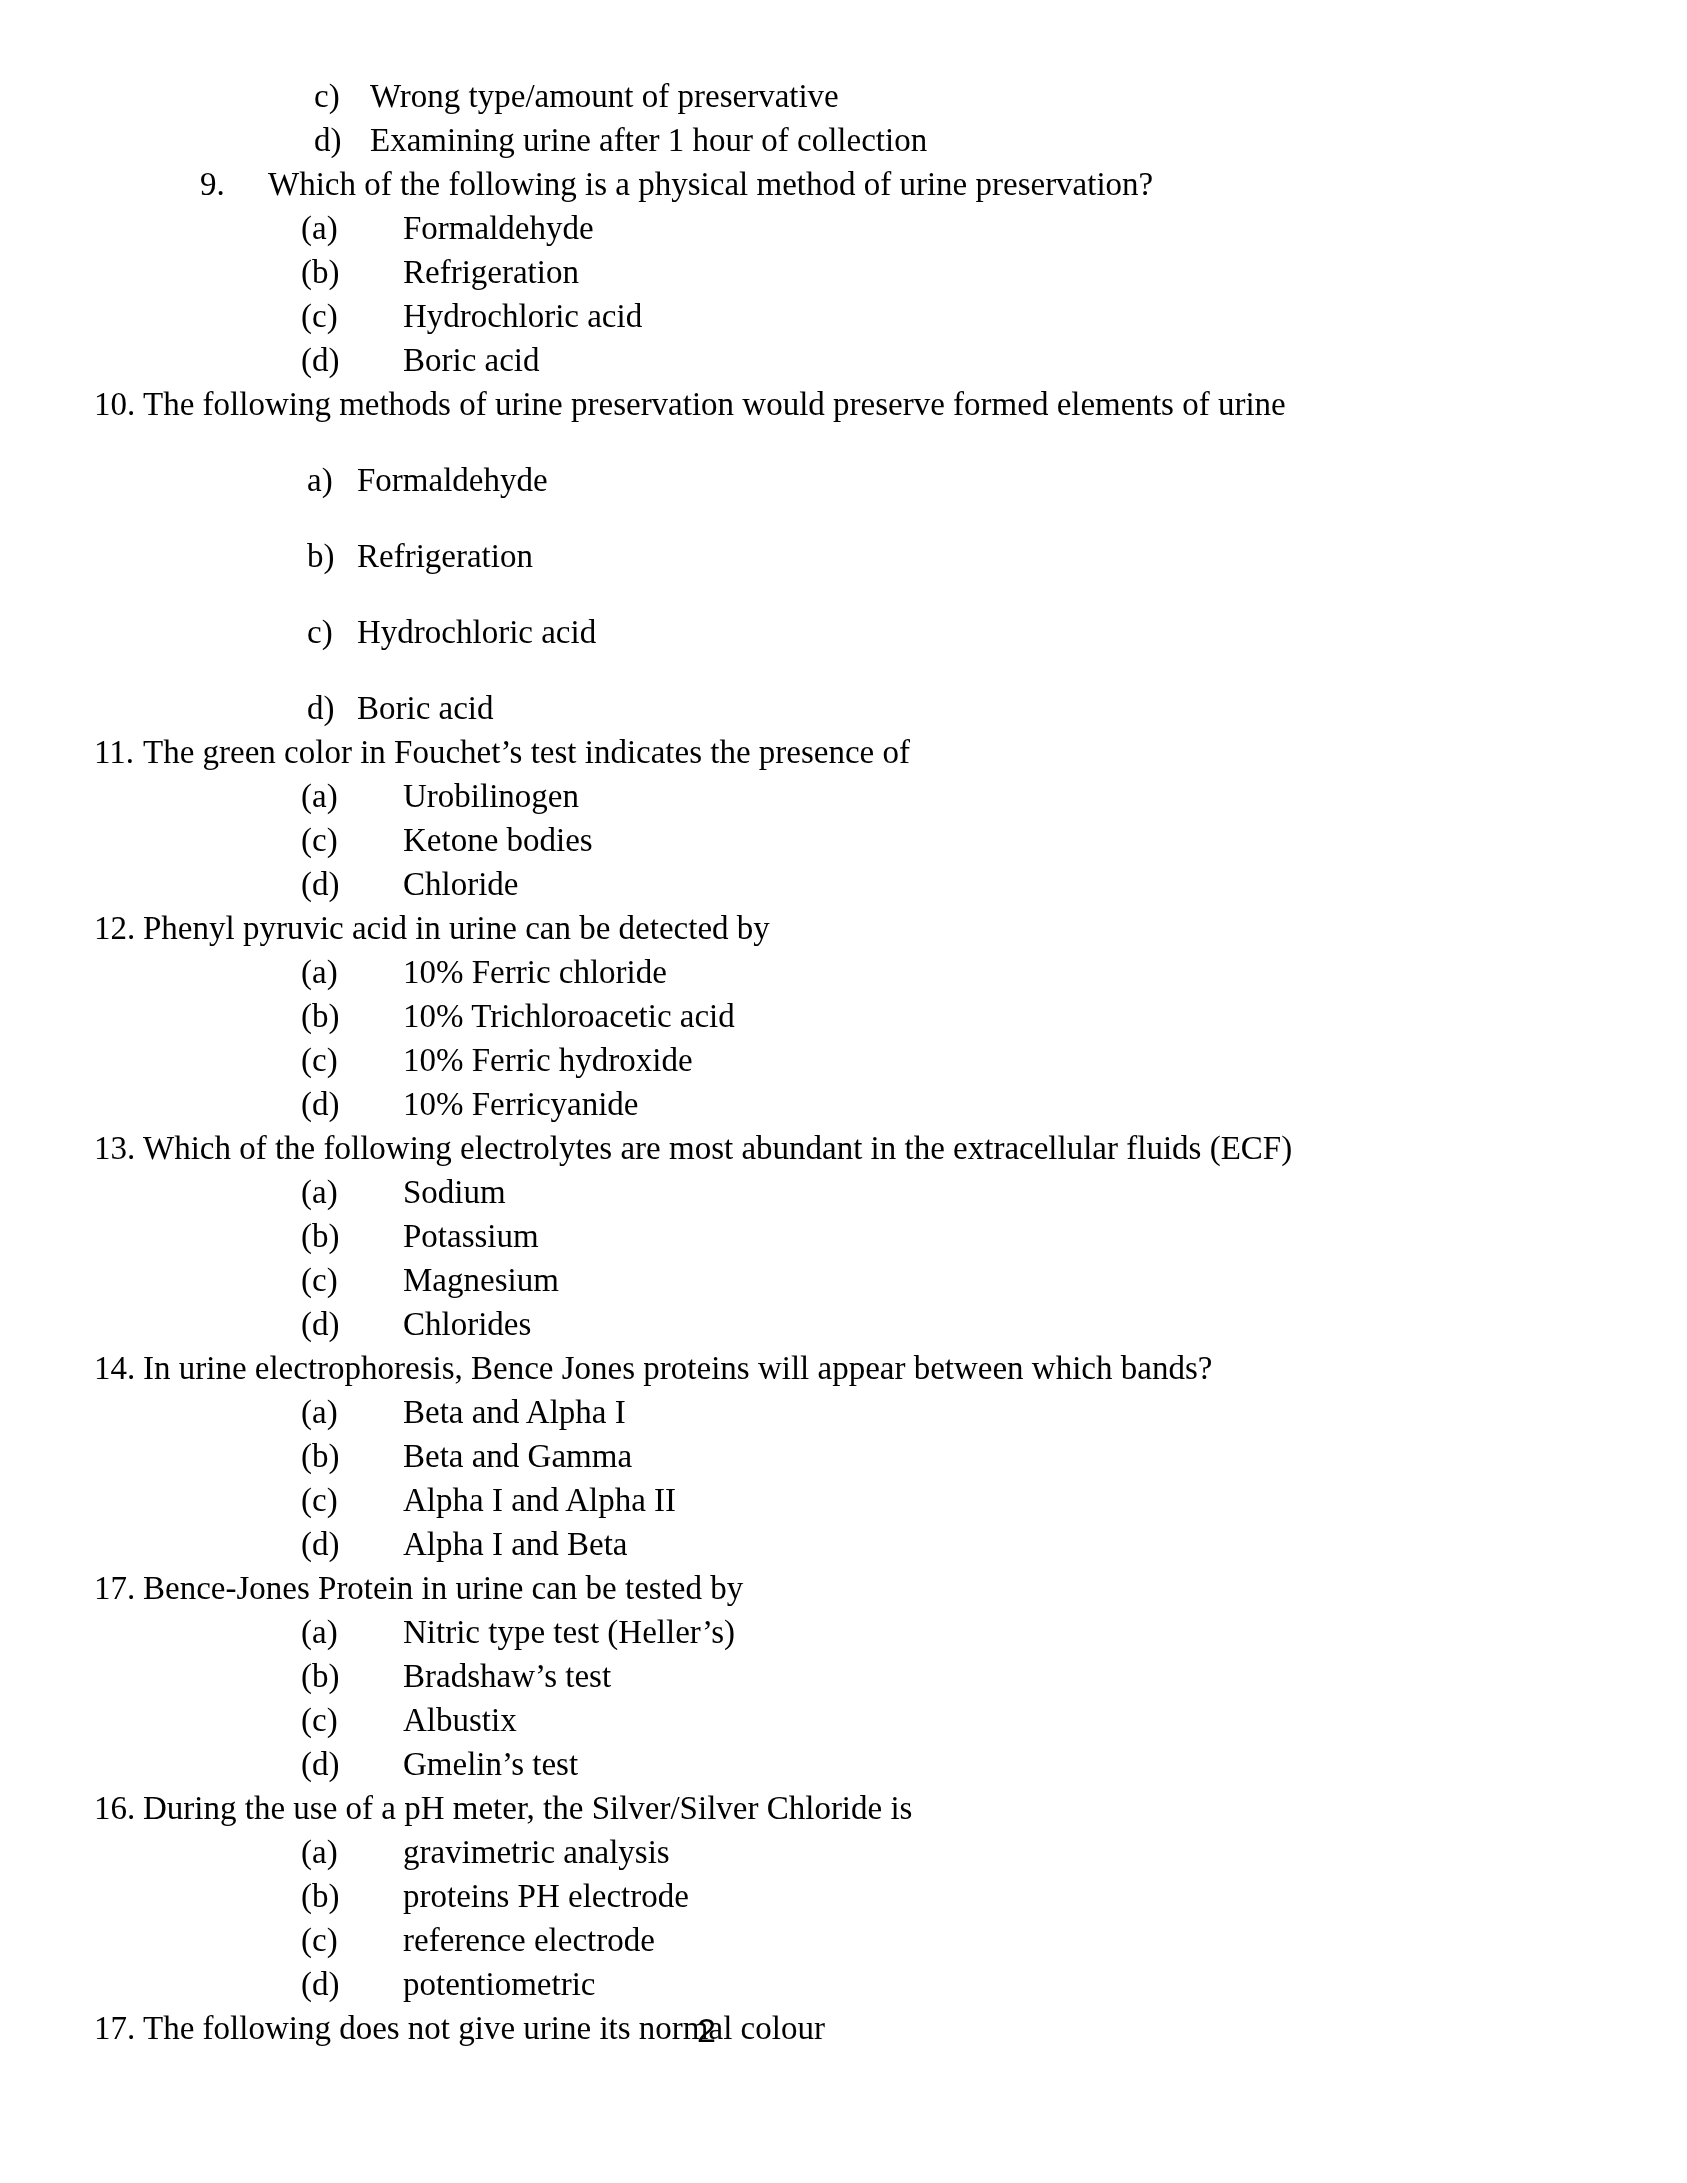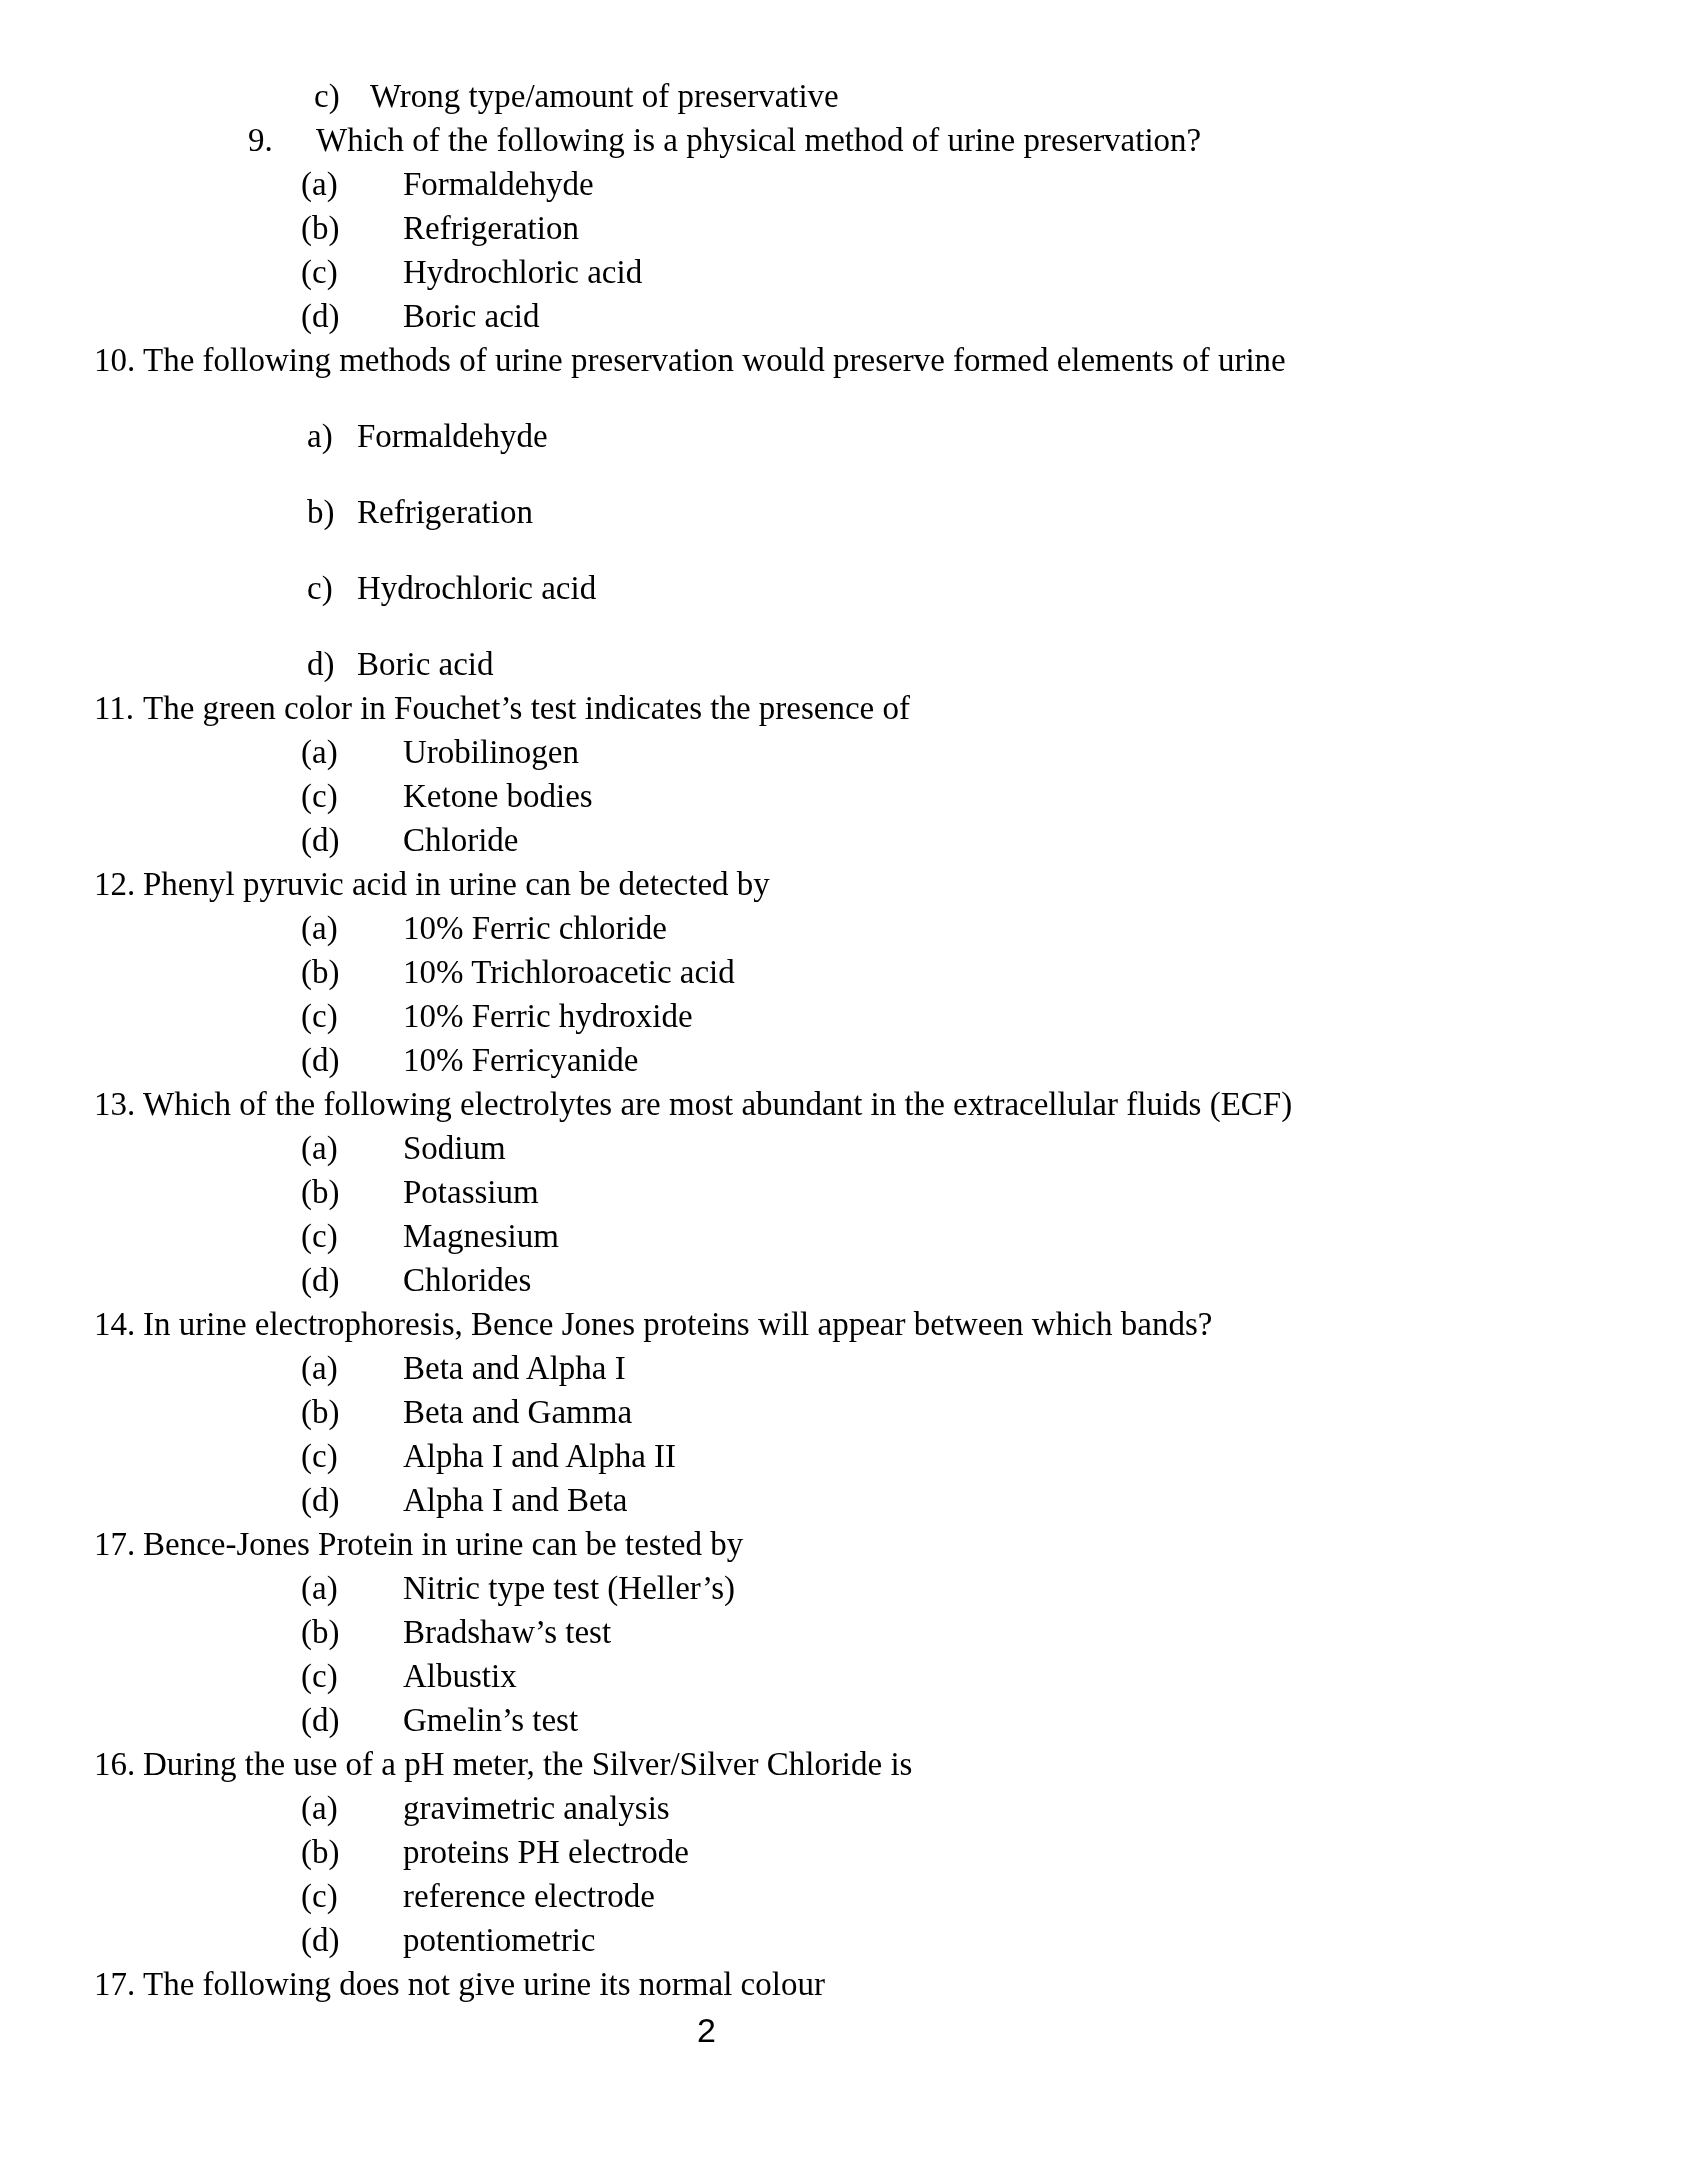--- a/index.html
+++ b/index.html
@@ -29,21 +29,21 @@
     white-space: pre;
   }
   .marker {
     display: inline-block;
     vertical-align: baseline;
   }
   
   .line.opt-q8   { padding-left: 314px; }
   .line.opt-q8   .marker { width: 56px; }
   
-  .line.q-first  { padding-left: 200px; margin-left: 48px; }
+  .line.q-first  { padding-left: 200px; }
   .line.q-first  .marker { width: 68px; }
   
   .line.q-num    { padding-left: 94px; }
   .line.q-num    .marker { width: 49px; }
   
   .line.opt-paren { padding-left: 301px; }
   .line.opt-paren .marker { width: 102px; }
   
   .line.opt-plain { padding-left: 307px; margin-top: 32px; }
   .line.opt-plain .marker { width: 50px; }
@@ -60,20 +60,21 @@
     font-size: 34px;
     color: #000000;
   }
 </style>
 </head>
 <body>
 
 <div class="page">
   <div class="content" id="content">
       <div class="line opt-q8"><span class="marker">c)</span><span class="text">Wrong type/amount of preservative</span></div>
+      <div class="line opt-q8"><span class="marker">d)</span><span class="text">Examining urine after 1 hour of collection</span></div>
       <div class="line q-first"><span class="marker">9.</span><span class="text">Which of the following is a physical method of urine preservation?</span></div>
       <div class="line opt-paren"><span class="marker">(a)</span><span class="text">Formaldehyde</span></div>
       <div class="line opt-paren"><span class="marker">(b)</span><span class="text">Refrigeration</span></div>
       <div class="line opt-paren"><span class="marker">(c)</span><span class="text">Hydrochloric acid</span></div>
       <div class="line opt-paren"><span class="marker">(d)</span><span class="text">Boric acid</span></div>
       <div class="line q-num"><span class="marker">10.</span><span class="text">The following methods of urine preservation would preserve formed elements of urine</span></div>
       <div class="line opt-plain"><span class="marker">a)</span><span class="text">Formaldehyde</span></div>
       <div class="line opt-plain"><span class="marker">b)</span><span class="text">Refrigeration</span></div>
       <div class="line opt-plain"><span class="marker">c)</span><span class="text">Hydrochloric acid</span></div>
       <div class="line opt-plain"><span class="marker">d)</span><span class="text">Boric acid</span></div>

